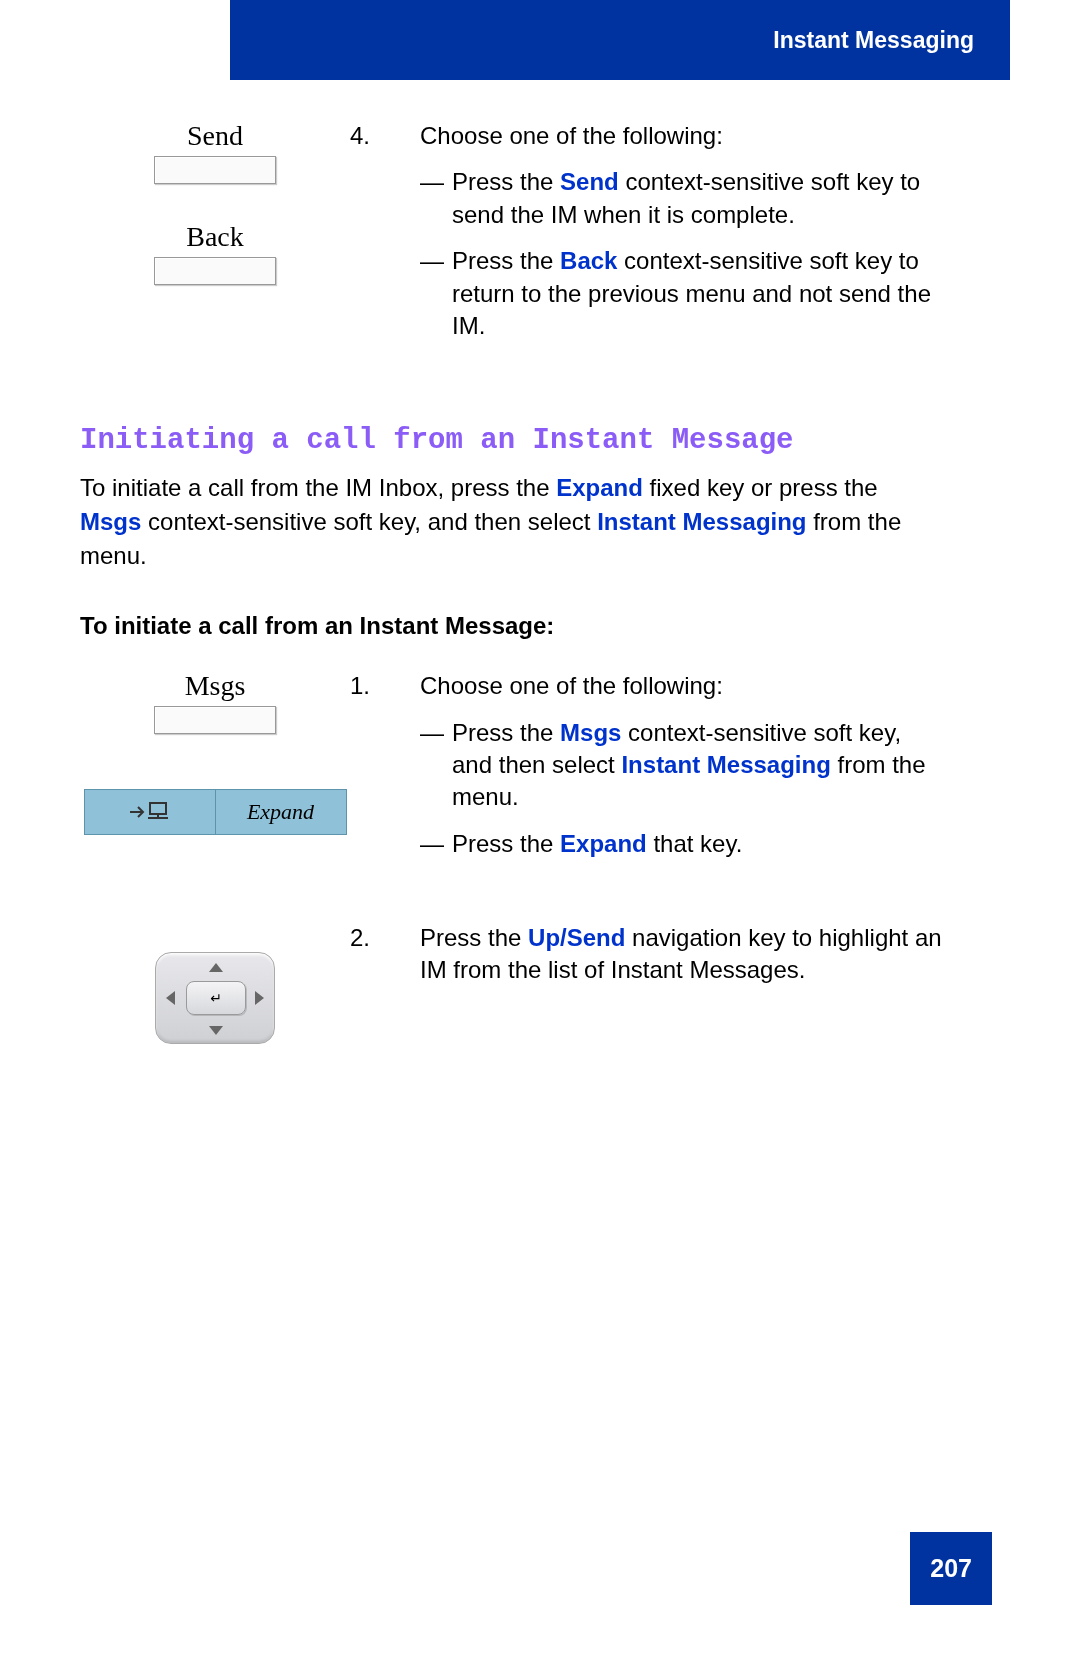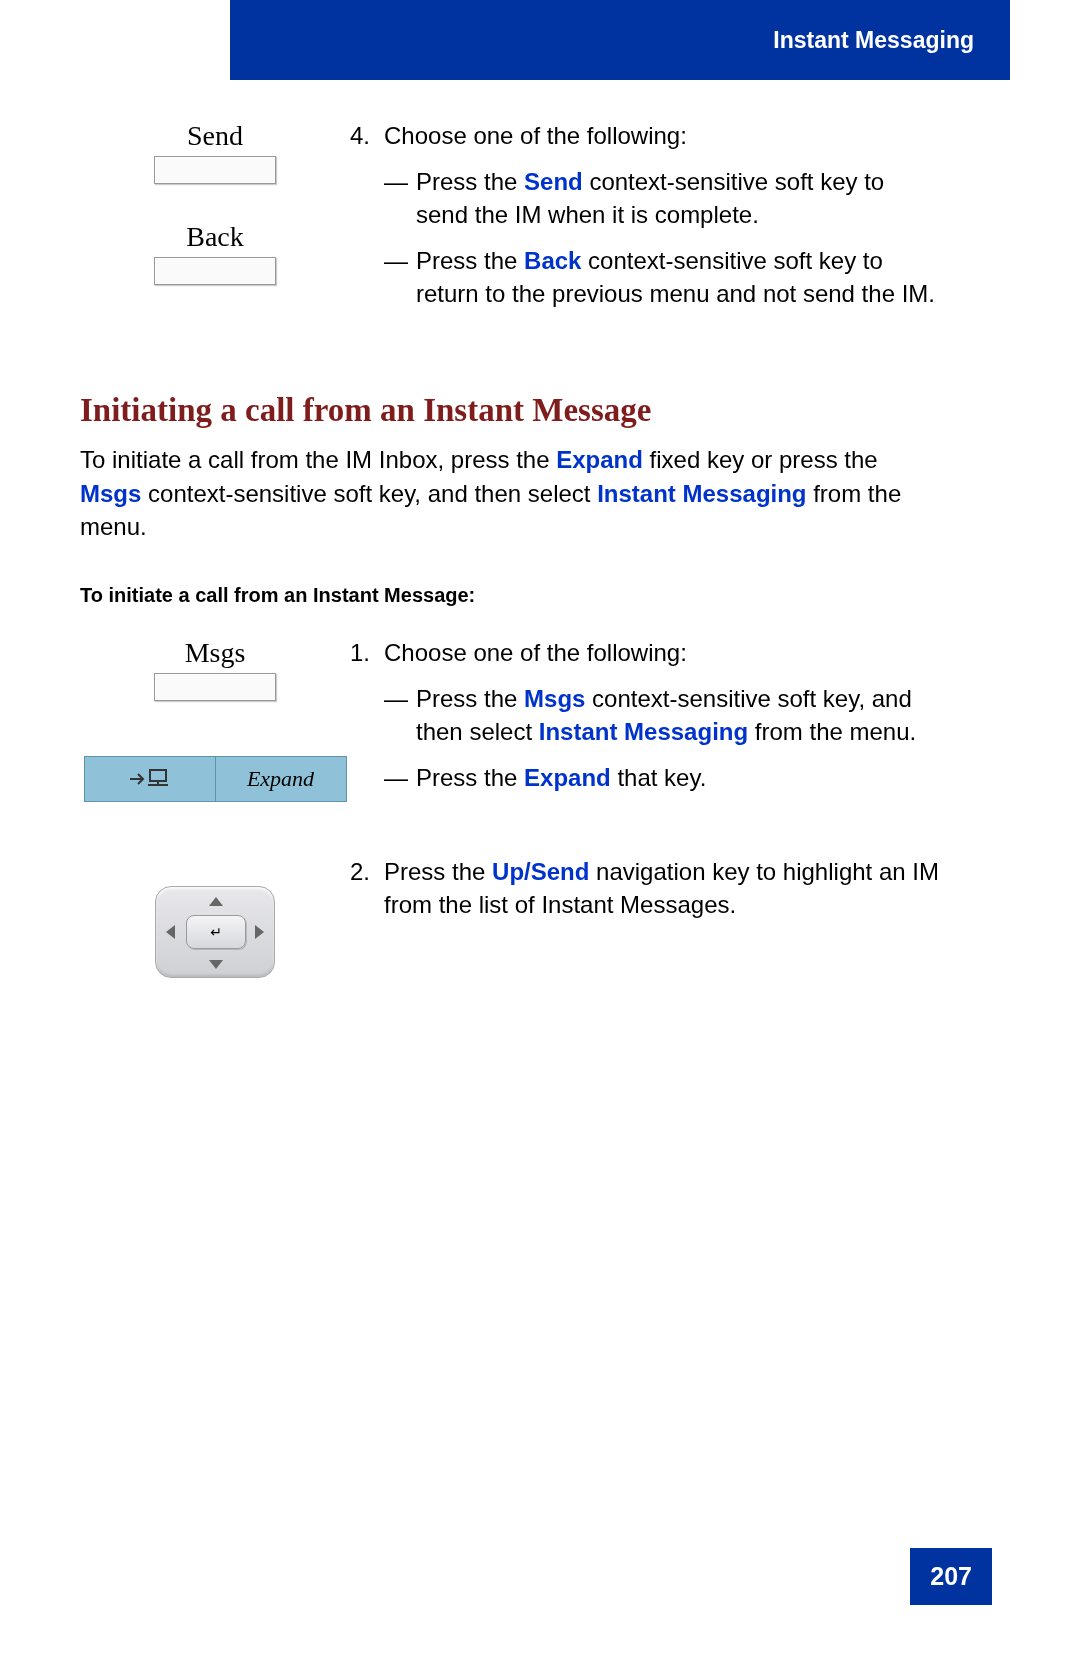--- a/index.html
+++ b/index.html
@@ -74,58 +74,59 @@
   .step {
     display: flex;
     margin-bottom: 8px;
   }
   .step .num {
     width: 34px;
     flex: 0 0 34px;
   }
   .step .body {
     flex: 1;
+    margin-left: 36px;
   }
   .dash-list {
     margin-top: 14px;
   }
   .dash-item {
     display: flex;
     margin-bottom: 14px;
   }
   .dash-item .dash {
     width: 32px;
     flex: 0 0 32px;
   }
   .link {
     color: #0033cc;
     font-weight: bold;
   }
   h2.section {
-    color: #7f1d1d;
-    font-weight: bold;
-    font-size: 33px;
+    color: #8b5cf6;
+    font-weight: bold;
+    font-size: 29px;
     margin: 60px 0 14px 0;
-    font-family: Liberation Serif, serif;
+    font-family: Liberation Mono, monospace;
   }
   .para {
     font-size: 24px;
     line-height: 1.4;
   }
   .note {
     margin: 30px 0 30px 50px;
     font-size: 24px;
     line-height: 1.4;
   }
   .bold {
     font-weight: bold;
   }
   .subhead {
     font-weight: bold;
-    font-size: 20px;
+    font-size: 24px;
     margin-top: 40px;
     margin-bottom: 10px;
   }
   
   .expand-key {
     display: flex;
     align-items: stretch;
     justify-content: center;
     margin-top: 48px;
   }
@@ -188,21 +189,21 @@
   .tri.left { left: 10px; top: 38px; border-width: 7px 9px 7px 0; border-color: transparent #666 transparent transparent; }
   .tri.right { right: 10px; top: 38px; border-width: 7px 0 7px 9px; border-color: transparent transparent transparent #666; }
   .page-number {
     position: absolute;
     bottom: 64px;
     right: 88px;
     background: #0033a0;
     color: #fff;
     font-weight: bold;
     font-size: 25px;
-    padding: 14px 20px;
+    padding: 22px 20px;
   }
 </style>
 </head>
 <body>
 
 <div class="page">
 
   <div class="blue-bar">
     <span>Instant Messaging</span>
   </div>

